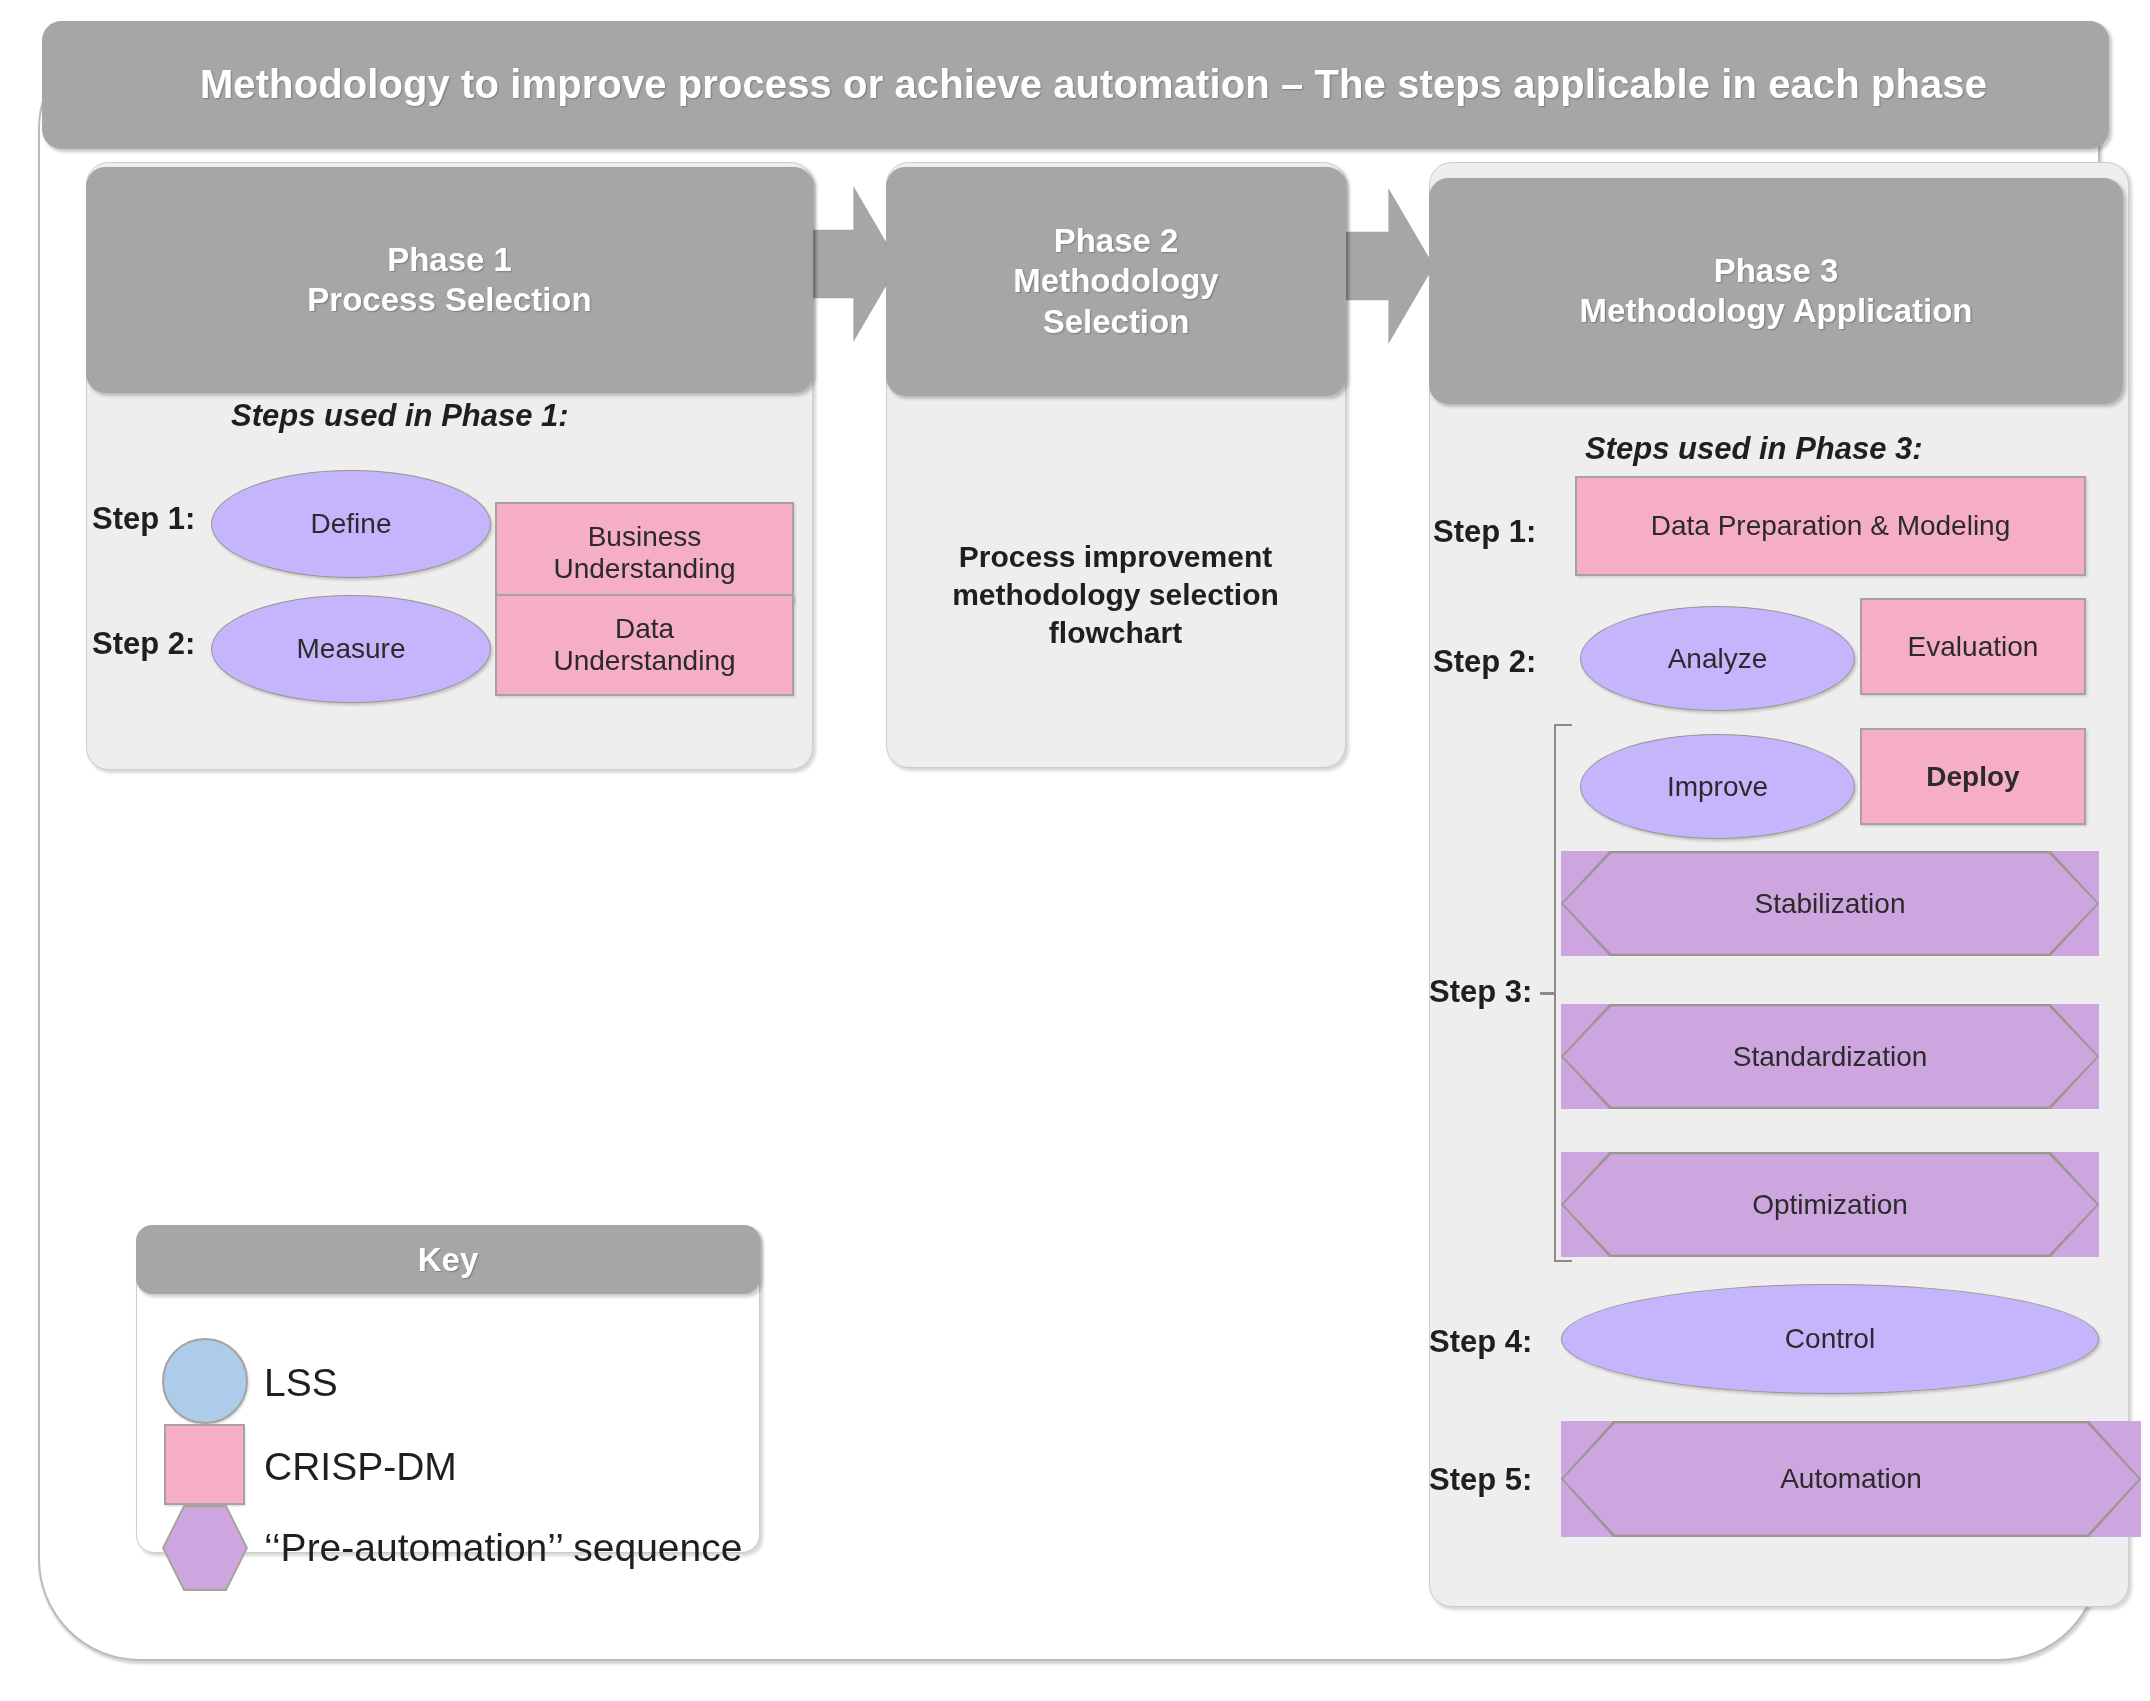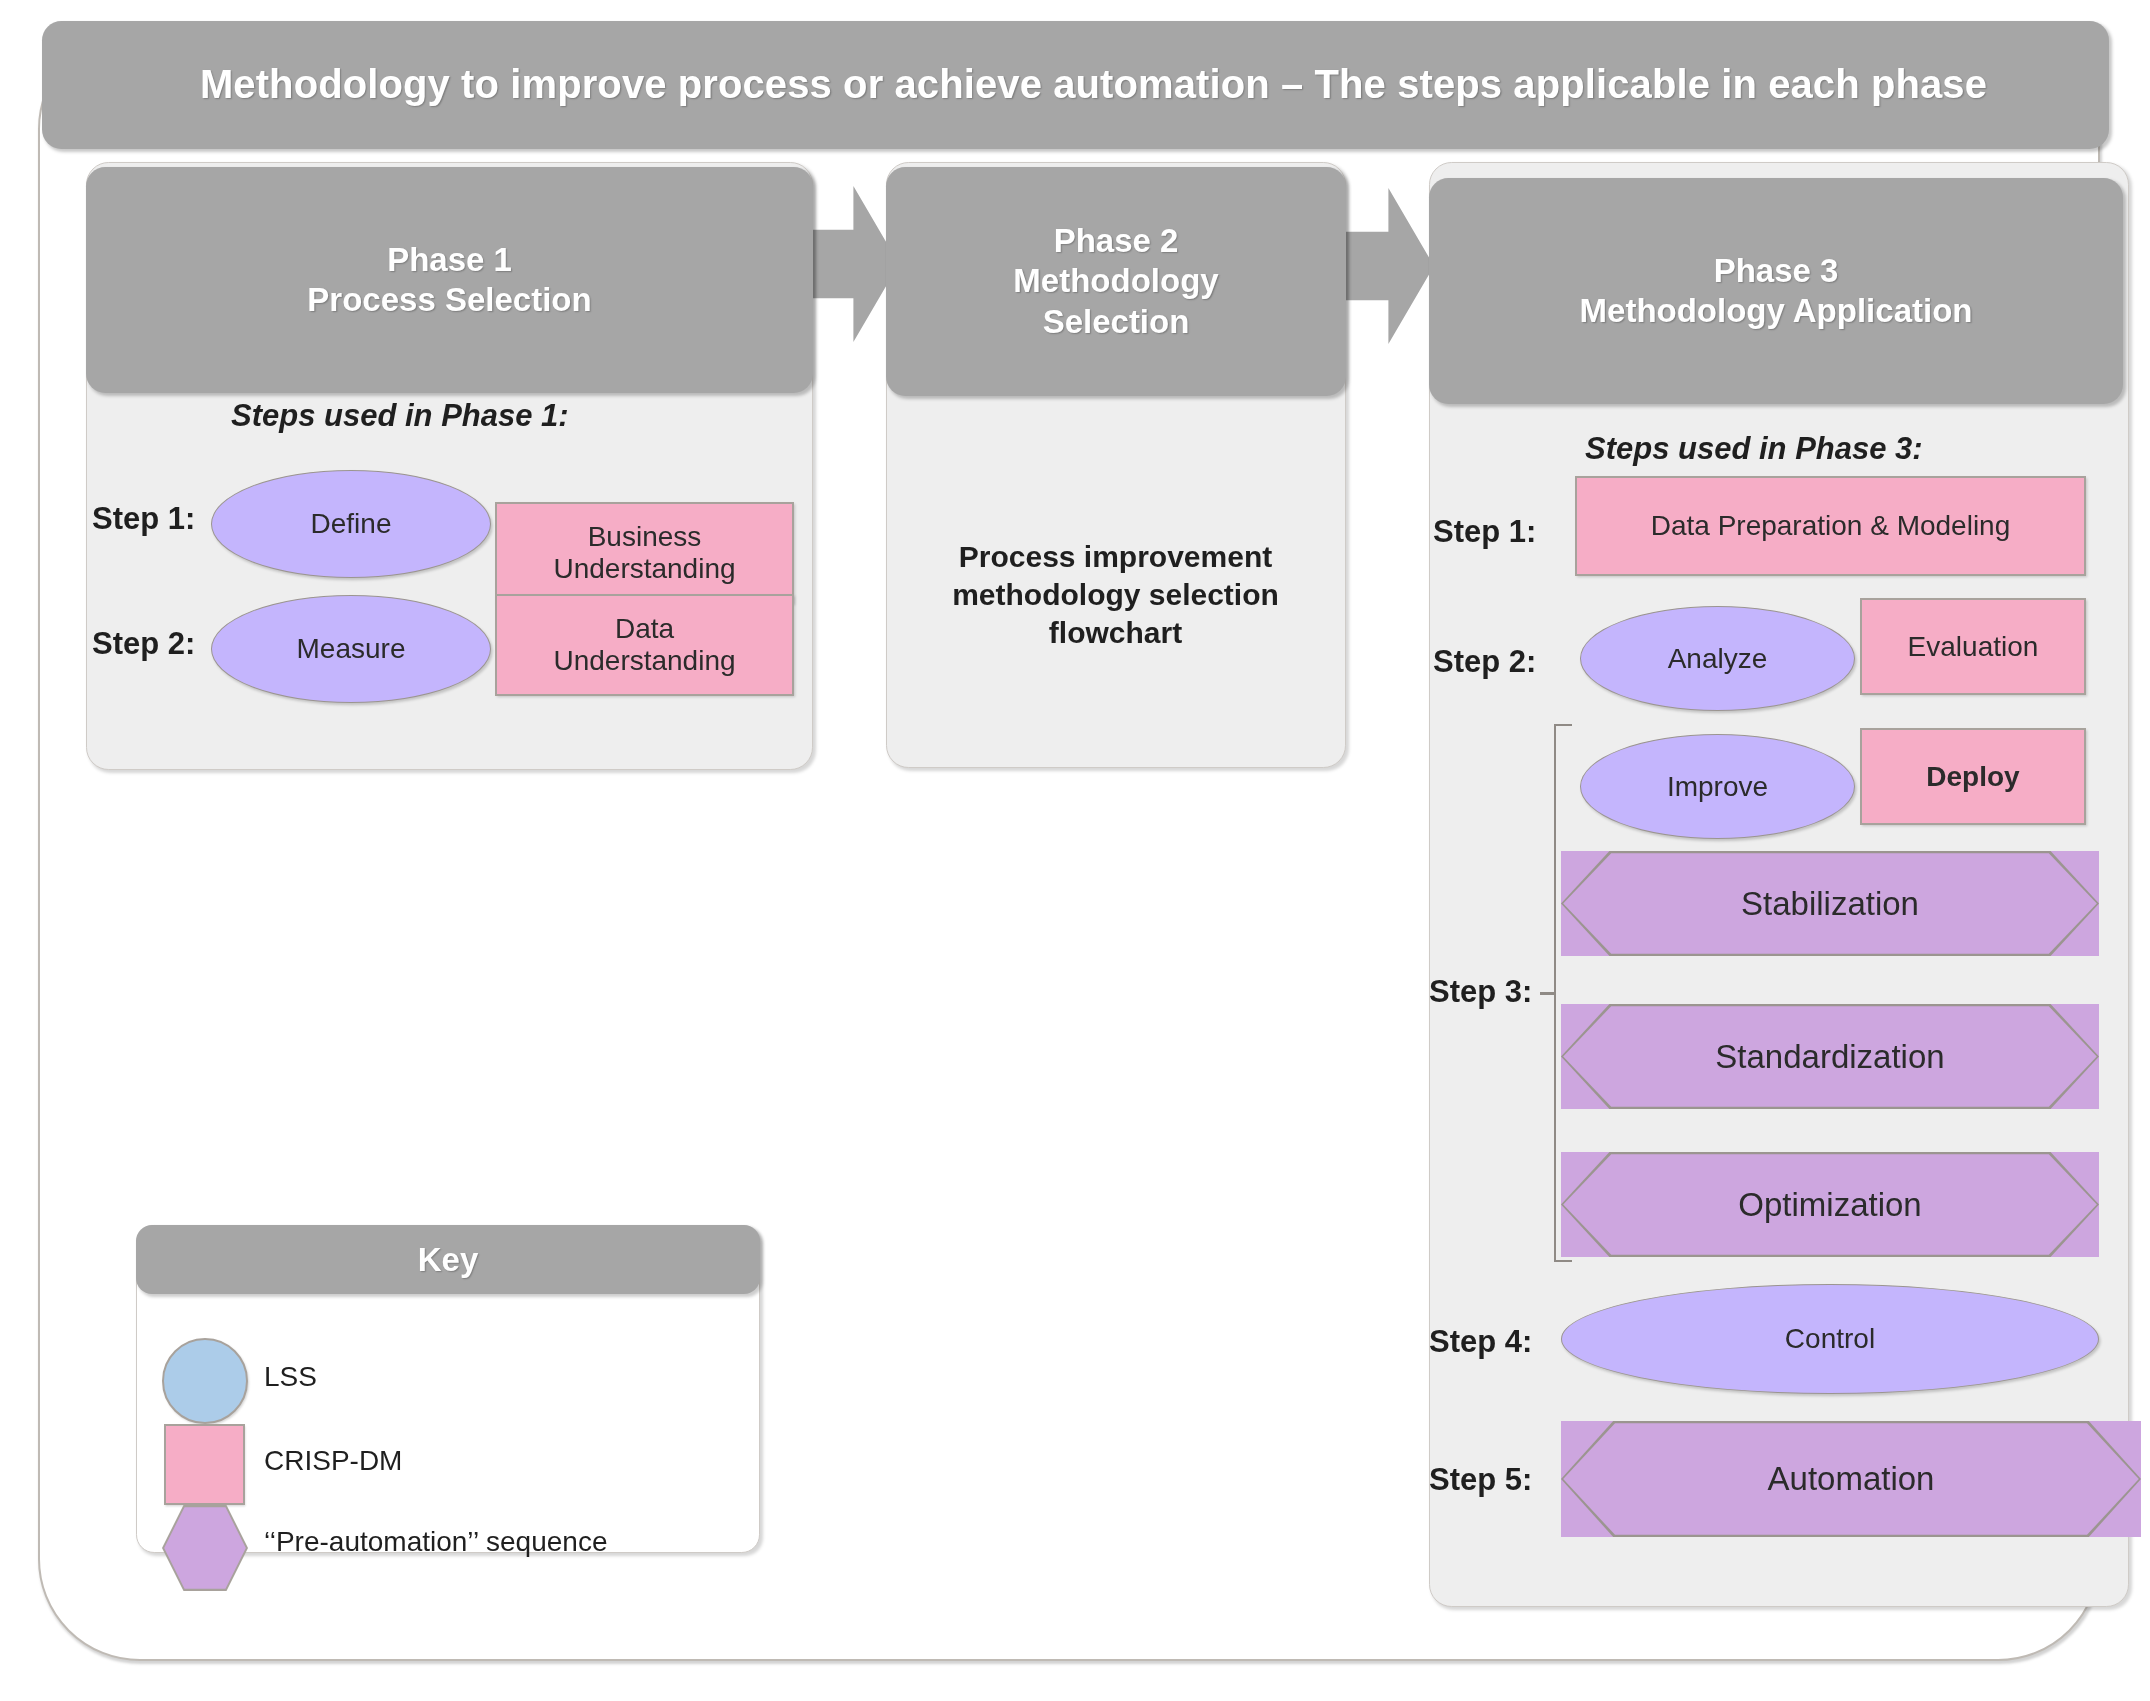--- a/index.html
+++ b/index.html
@@ -99,21 +99,21 @@
     background:#9b9590;
     clip-path:polygon(9% 0%, 91% 0%, 100% 50%, 91% 100%, 9% 100%, 0% 50%);
   }
   .hexagon .hexfill{
     position:absolute;left:2.2px;top:2.2px;right:2.2px;bottom:2.2px;
     background:#CDA6DF;
     clip-path:polygon(9% 0%, 91% 0%, 100% 50%, 91% 100%, 9% 100%, 0% 50%);
     display:flex;align-items:center;justify-content:center;
   }
   .hexagon .hexlabel{
-    font-size:33px;color:#2b2b2b;
+    font-size:28px;color:#2b2b2b;
   }
 
   
   #step3-bracket{
     left:1554px;top:724px;width:18.3px;height:538px;
     border-left:2.7px solid #8f8a85;
     border-top:2.7px solid #8f8a85;
     border-bottom:2.7px solid #8f8a85;
   }
   #step3-tick{
@@ -129,21 +129,21 @@
   #key-header{
     left:136px;top:1225px;width:624px;height:69px;
     background:#a6a6a6;border-radius:16px;
     display:flex;align-items:center;justify-content:center;
     box-shadow:2.2px 2.7px 3.2px rgba(0,0,0,.2);
   }
   #key-header .kt{
     color:#ffffff;font-weight:bold;font-size:33px;
     text-shadow:1.1px 1.1px 1.6px rgba(0,0,0,.25);
   }
-  .key-label{font-size:28px;color:#1f1f1f;white-space:nowrap;}
+  .key-label{font-size:39px;color:#1f1f1f;white-space:nowrap;}
   .key-swatch-ellipse{
     background:#ACCCE9;border:2.2px solid #a8a29c;border-radius:50%;
     box-shadow:1.1px 1.6px 2.2px rgba(0,0,0,.16);
   }
   .key-swatch-rect{
     background:#F6ADC6;border:2.2px solid #a8a29c;
     box-shadow:1.1px 1.6px 2.2px rgba(0,0,0,.16);
   }
   .key-swatch-hex{position:absolute;}
   .key-swatch-hex .b{

